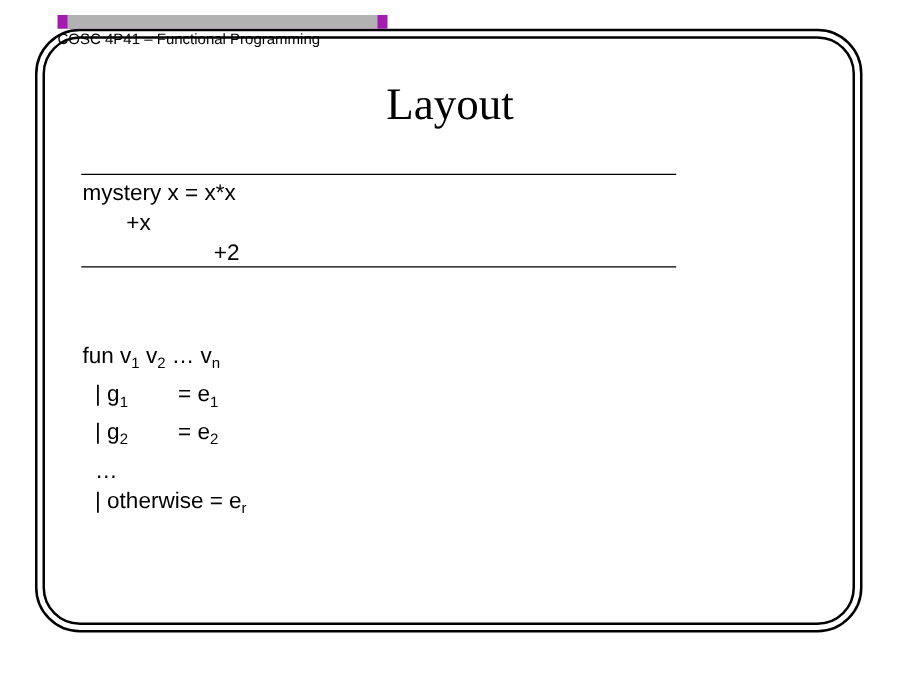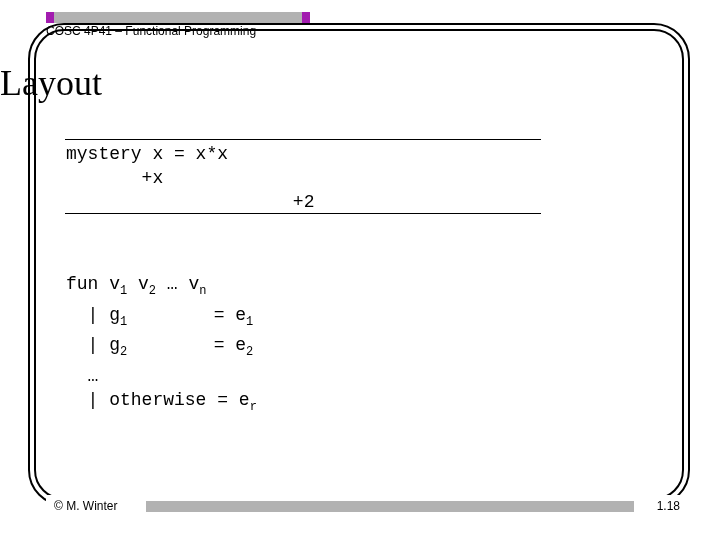--- a/index.html
+++ b/index.html
@@ -5,23 +5,23 @@
   html,body{margin:0;padding:0;width:720px;height:540px;background:#fff;font-family:Arial,Helvetica,sans-serif;color:#000;overflow:hidden}
   .slide{position:absolute;inset:0}
   
   .frame-outer{position:absolute;left:28px;top:23px;right:30px;bottom:34px;border:2px solid #000;border-radius:36px}
   .frame-inner{position:absolute;left:34px;top:29px;right:36px;bottom:40px;border:2px solid #000;border-radius:30px}
   
   .header-wrap{position:absolute;left:46px;top:12px;padding:0 8px 0 8px;background:#a21caf}
   .header-bar{height:11px;width:248px;background:#b2b2b2}
   .header-text{position:absolute;left:0;top:12px;font-size:12px;white-space:nowrap;color:#000}
   
-  .title{position:absolute;left:0;right:0;top:62px;font-family:'Times New Roman',Times,serif;font-size:36px}
+  .title{position:absolute;left:0;right:0;top:62px;text-align:center;font-family:'Times New Roman',Times,serif;font-size:36px}
   
-  .code{position:absolute;left:66px;font-family:Liberation Mono, monospace;font-size:18px;line-height:24px;white-space:pre}
+  .code{position:absolute;left:66px;font-family:Liberation Sans, sans-serif;font-size:18px;line-height:24px;white-space:pre}
   .code1{top:142px}
   .code1b{top:220px}
   .code2{top:272px}
   .sub{font-size:12px;vertical-align:sub}
   
   .hr{position:absolute;left:65px;height:0;border-top:1px solid #000}
   .hr1{top:139px;width:476px}
   .hr2{top:213px;width:476px}
   
   .footer-wrap{position:absolute;left:46px;bottom:23px;right:30px;height:22px;background:#fff;padding-left:8px}
@@ -49,19 +49,14 @@
 <span>       +x</span>
 <span>                     +2</span></div>
   <div class="hr hr2"></div>
 
   <div class="code code2"><span><span>fun v</span><span class="sub">1</span><span> v</span><span class="sub">2</span><span> … v</span><span class="sub">n</span></span>
 <span><span>  | g</span><span class="sub">1</span><span>        = e</span><span class="sub">1</span></span>
 <span><span>  | g</span><span class="sub">2</span><span>        = e</span><span class="sub">2</span></span>
 <span>  …</span>
 <span><span>  | otherwise = e</span><span class="sub">r</span></span></div>
 
-  <div class="footer-wrap">
-    <div class="footer-text">© M. Winter</div>
-    <div class="footer-bar"></div>
-    <div class="page-num">1.18</div>
-  </div>
 
 </div>
 
 </body></html>

